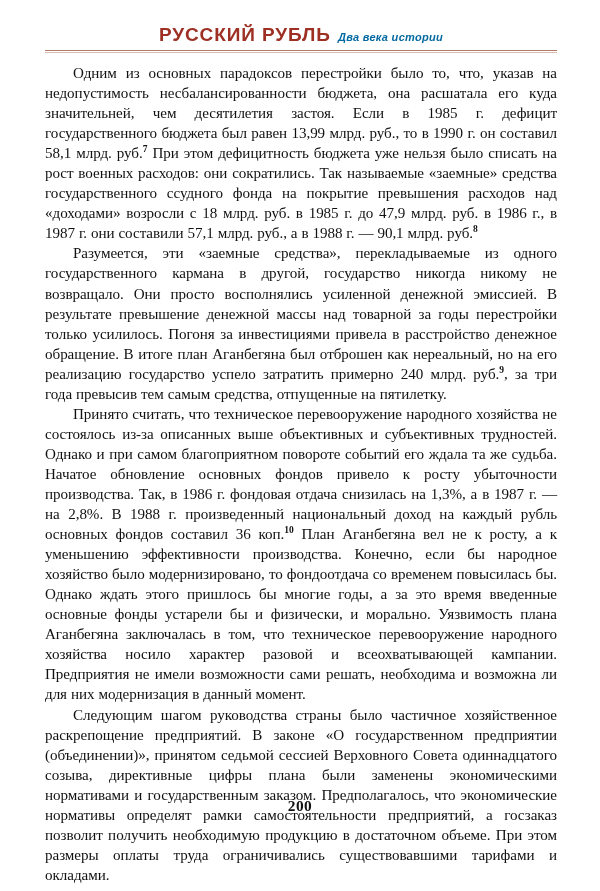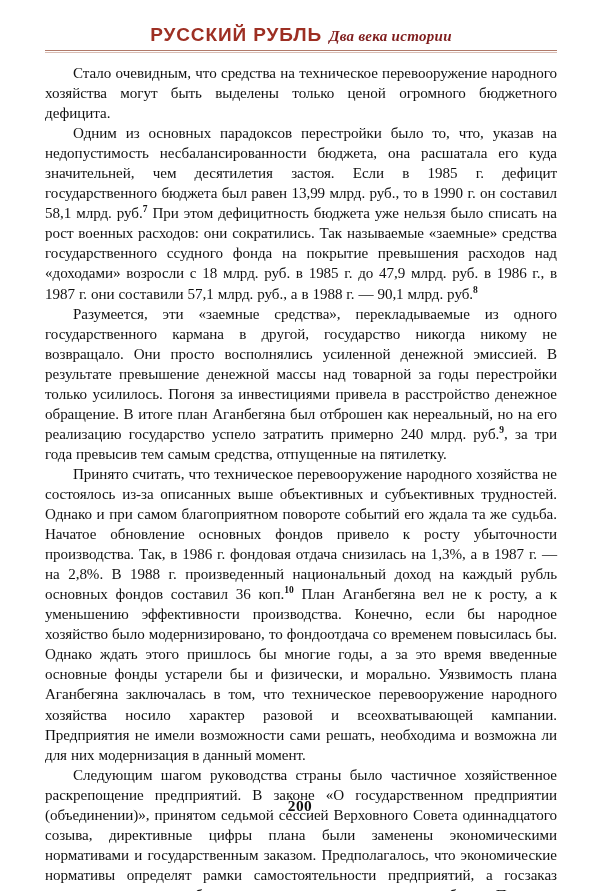--- a/index.html
+++ b/index.html
@@ -37,26 +37,26 @@
   }
   .header-title {
     font-family: "Liberation Sans", "DejaVu Sans", sans-serif;
     font-weight: bold;
     font-size: 19px;
     letter-spacing: 0.9px;
     color: #9d2f23;
     vertical-align: baseline;
   }
   .header-subtitle {
-    font-family: Liberation Serif, serif;
+    font-family: Liberation Sans, sans-serif;
     font-style: italic;
     font-weight: bold;
-    font-size: 15px;
+    font-size: 11px;
     letter-spacing: 0.3px;
-    color: #7f1d1d;
+    color: #0369a1;
     margin-left: 7px;
     vertical-align: baseline;
   }
   .header-rule {
     position: absolute;
     left: 45px;
     top: 50px;
     width: 512px;
     height: 0;
     border-top: 1.6px solid #b07a6a;
@@ -115,21 +115,20 @@
 <div class="page">
 
   <div class="running-header">
     <span class="header-title">РУССКИЙ РУБЛЬ</span><span class="header-subtitle">Два века истории</span>
   </div>
   <div class="header-rule"></div>
   <div class="header-rule-shadow"></div>
 
   <div class="textblock">
 
-    <p class="para"><span>Стало очевидным, что средства на техническое перевооружение народного хозяйства могут быть выделены только ценой огромного бюджетного дефицита.</span></p>
 
     <p class="para"><span>Одним из основных парадоксов перестройки было то, что, указав на недопустимость несбалансированности бюджета, она расшатала его куда значительней, чем десятилетия застоя. Если в 1985 г. дефицит государственного бюджета был равен 13,99 млрд. руб., то в 1990 г. он составил 58,1 млрд. руб.</span><sup class="fn">7</sup><span> При этом дефицитность бюджета уже нельзя было списать на рост военных расходов: они сократились. Так называемые «заемные» средства государственного ссудного фонда на покрытие превышения расходов над «доходами» возросли с 18 млрд. руб. в 1985 г. до 47,9 млрд. руб. в 1986 г., в 1987 г. они составили 57,1 млрд. руб., а в 1988 г. — 90,1 млрд. руб.</span><sup class="fn">8</sup></p>
 
     <p class="para"><span>Разумеется, эти «заемные средства», перекладываемые из одного государственного кармана в другой, государство никогда никому не возвращало. Они просто восполнялись усиленной денежной эмиссией. В результате превышение денежной массы над товарной за годы перестройки только усилилось. Погоня за инвестициями привела в расстройство денежное обращение. В итоге план Аганбегяна был отброшен как нереальный, но на его реализацию государство успело затратить примерно 240 млрд. руб.</span><sup class="fn">9</sup><span>, за три года превысив тем самым средства, отпущенные на пятилетку.</span></p>
 
     <p class="para"><span>Принято считать, что техническое перевооружение народного хозяйства не состоялось из-за описанных выше объективных и субъективных трудностей. Однако и при самом благоприятном повороте событий его ждала та же судьба. Начатое обновление основных фондов привело к росту убыточности производства. Так, в 1986 г. фондовая отдача снизилась на 1,3%, а в 1987 г. — на 2,8%. В 1988 г. произведенный национальный доход на каждый рубль основных фондов составил 36 коп.</span><sup class="fn">10</sup><span> План Аганбегяна вел не к росту, а к уменьшению эффективности производства. Конечно, если бы народное хозяйство было модернизировано, то фондоотдача со временем повысилась бы. Однако ждать этого пришлось бы многие годы, а за это время введенные основные фонды устарели бы и физически, и морально. Уязвимость плана Аганбегяна заключалась в том, что техническое перевооружение народного хозяйства носило характер разовой и всеохватывающей кампании. Предприятия не имели возможности сами решать, необходима и возможна ли для них модернизация в данный момент.</span></p>
 
     <p class="para"><span>Следующим шагом руководства страны было частичное хозяйственное раскрепощение предприятий. В законе «О государственном предприятии (объединении)», принятом седьмой сессией Верховного Совета одиннадцатого созыва, директивные цифры плана были заменены экономическими нормативами и государственным заказом. Предполагалось, что экономические нормативы определят рамки самостоятельности предприятий, а госзаказ позволит получить необходимую продукцию в достаточном объеме. При этом размеры оплаты труда ограничивались существовавшими тарифами и окладами.</span></p>
 
   </div>

